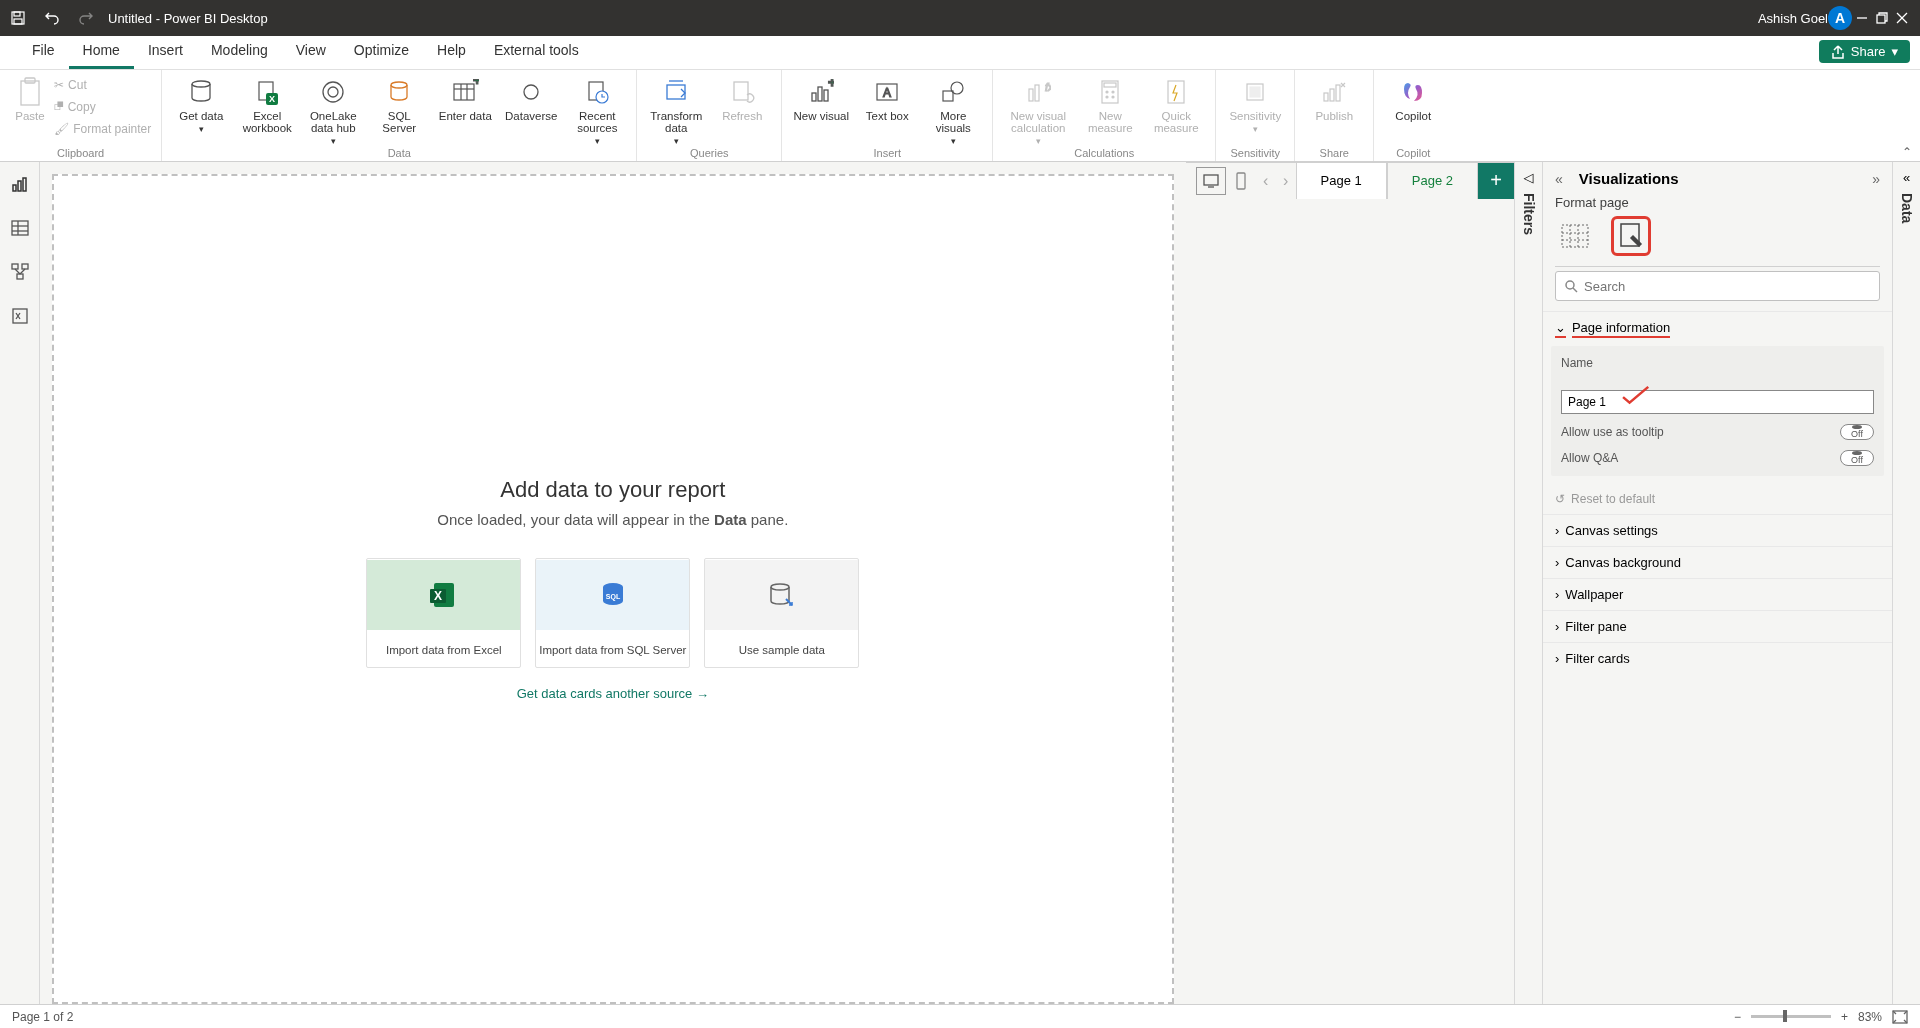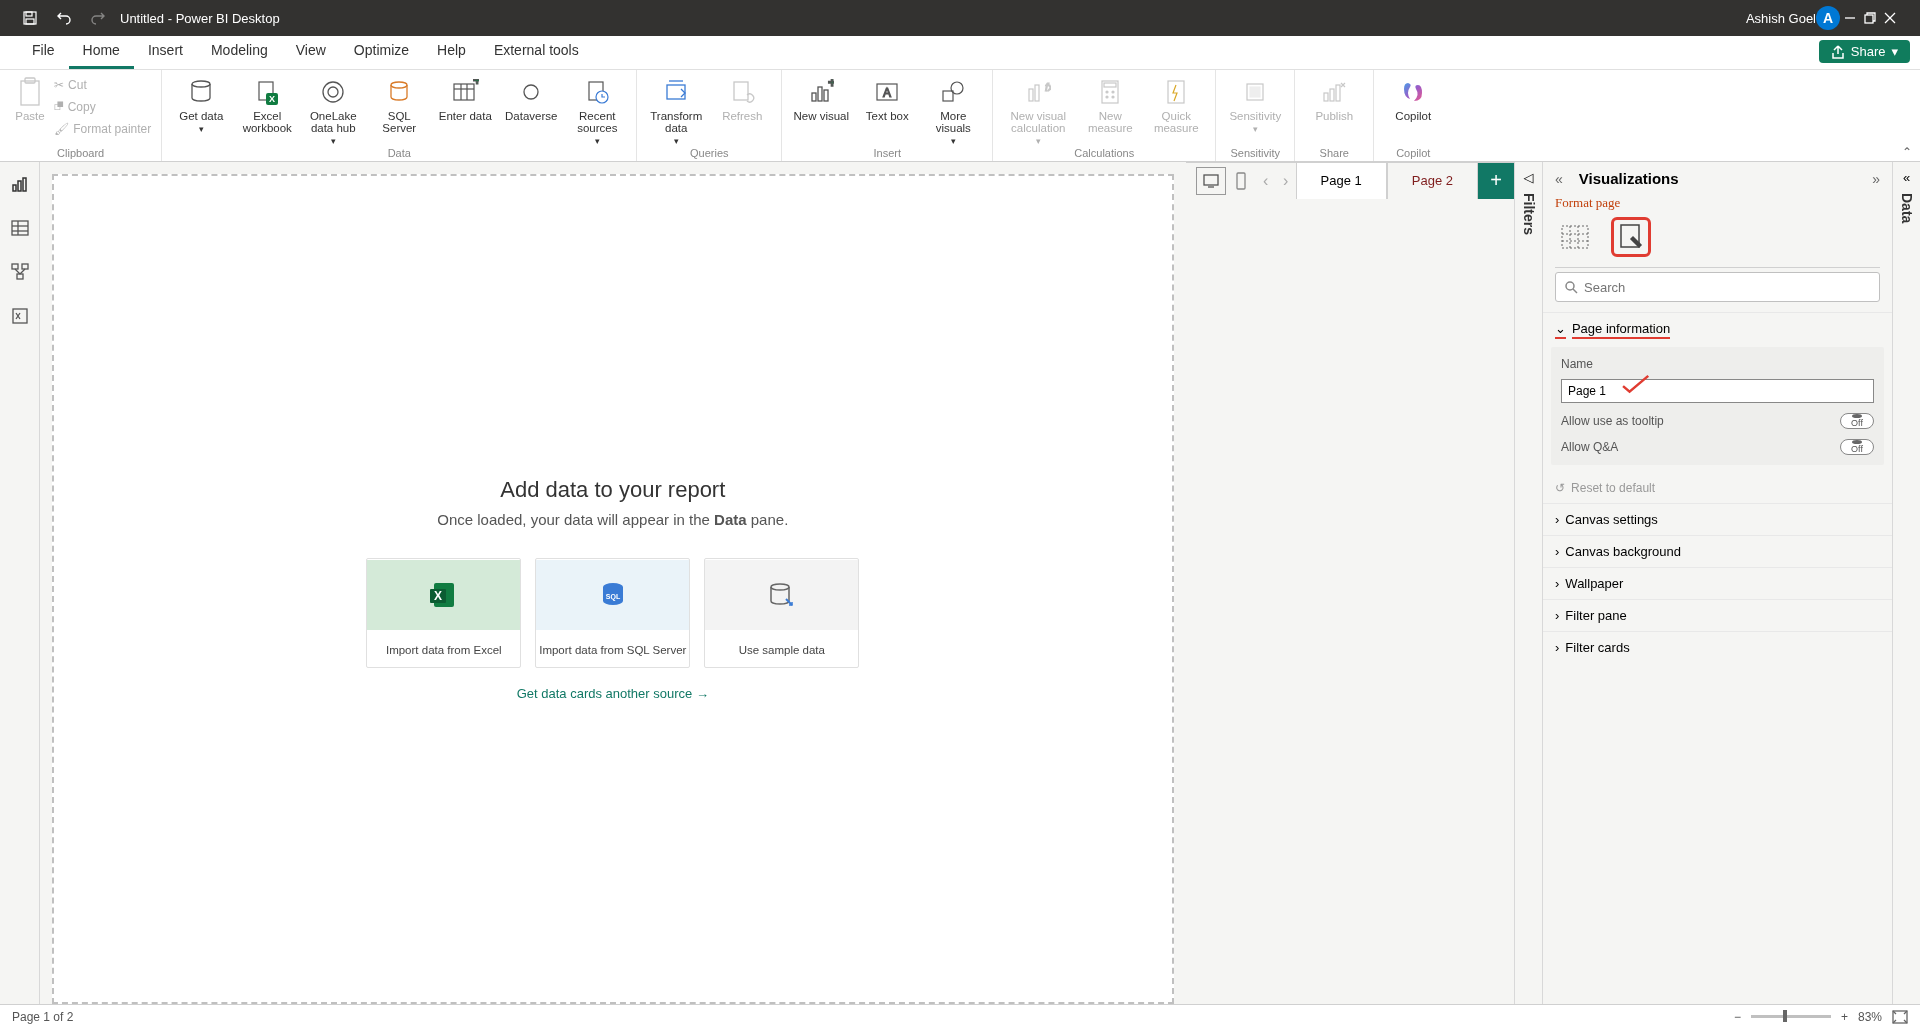--- a/index.html
+++ b/index.html
@@ -1,19 +1,19 @@
 <!DOCTYPE html>
 <html><head>
   <meta charset="utf-8">
   <style>
     * { margin: 0; padding: 0; box-sizing: border-box; font-family: 'Segoe UI', sans-serif; }
     body { width: 1920px; height: 1028px; background: #f5f5f3; overflow: hidden; display: flex; flex-direction: column;}
     
     
-    .titlebar { background: #333230; height: 36px; display: flex; align-items: center; color: #fff; font-size: 13px; padding: 0 20px; justify-content: space-between;}
+    .titlebar { background: #333230; height: 36px; display: flex; align-items: center; color: #fff; font-size: 13px; padding: 0 8px; justify-content: space-between;}
     .titlebar-left { display: flex; align-items: center; gap: 12px; }
     .titlebar-icons { display:flex; gap:14px; align-items:center;}
     .titlebar-right { display: flex; align-items: center; }
     .avatar { width: 24px; height: 24px; border-radius: 50%; background: #0078d4; color:#fff; display:flex; align-items:center; justify-content:center; font-size:14px; font-weight:600;}
     .win-btn { width:20px; height:20px; display:flex;align-items:center;justify-content:center;}
     
     
     .menubar { background: #fff; height: 34px; display: flex; align-items:flex-end; gap: 0; padding-left: 18px; border-bottom:1px solid #e0e0e0; position:relative;}
     .menu-item { padding: 8px 14px; font-size: 14px; color: #333; cursor:pointer; border-bottom: 3px solid transparent;}
     .menu-item.active { border-bottom: 3px solid #117865; font-weight:400;}
@@ -52,41 +52,41 @@
     .data-card.sample .card-icon-zone { background:#f3f3f3;}
     .data-card .card-label { padding-bottom:10px;}
     .another-source { color:#117865; font-size:13px; margin-top:18px; display:inline-block;}
     
     
     .page-tabs { height:36px; border-top:1px solid #d0d0d0; background:#f5f5f3; display:flex; align-items:center; padding-left:10px; gap:0;}
     .device-btn { width:30px; height:28px; display:flex;align-items:center;justify-content:center; color:#666;}
     .device-btn.active { border:1px solid #999;}
     .nav-arrow { width:20px; color:#aaa; text-align:center;}
     .page-tab { padding:0 24px; height:36px; display:flex;align-items:center; font-size:13px; border-right:1px solid #d0d0d0; border-left:1px solid #d0d0d0; background:#fff;}
-    .page-tab.inactive { background:#f5f5f3; color:#7f1d1d;}
+    .page-tab.inactive { background:#f5f5f3; color:#15803d;}
     .add-page { width:36px; height:36px; background:#117865; color:#fff; display:flex;align-items:center;justify-content:center; font-size:20px;}
     
     
     .right-area { display:flex;}
     .filters-pane { width:28px; border-left:1px solid #d8d8d8; background:#f5f5f3; display:flex; flex-direction:column; align-items:center; padding-top:8px;}
     .vert-text { writing-mode:vertical-rl; font-size:14px; font-weight:600; color:#333; margin-top:8px;}
     
     .viz-pane { width:350px; border-left:1px solid #d8d8d8; background:#f5f5f3; display:flex; flex-direction:column;}
     .pane-header { display:flex; justify-content:space-between; align-items:center; padding:8px 12px; font-size:15px; font-weight:600;}
-    .pane-sub { font-size:13px; padding:0 12px 6px 12px; color:#c2410c;font-family:Liberation Serif, serif;}
+    .pane-sub { font-size:13px; padding:0 12px 6px 12px; color:#404040;}
     .format-icons { display:flex; gap:16px; padding:0 12px 10px 12px; align-items:center;}
     .format-icon-box { width:40px;height:40px; display:flex;align-items:center;justify-content:center;}
     .format-icon-box.highlighted { border:3px solid #e03c31; border-radius:6px;}
     .search-box { margin:4px 12px 10px 12px; border:1px solid #c0c0c0; border-radius:3px; height:30px; display:flex; align-items:center; padding:0 8px; background:#fff; gap:6px; font-size:13px; color:#888;}
     .search-box input { border:none; outline:none; flex:1; font-size:13px;}
     
     .section-header { padding:8px 12px; font-size:13px; display:flex; align-items:center; gap:6px; cursor:pointer; border-top:1px solid #e8e8e8;}
     .section-header.underlined span { border-bottom:2px solid #e03c31; padding-bottom:1px;}
     .section-body { background:#eeeeec; margin:0 8px 8px 8px; padding:10px 10px; border-radius:2px;}
-    .field-label { font-size:12px; color:#555; margin-bottom:8px;}
+    .field-label { font-size:12px; color:#555; margin-bottom:20px;}
     .name-input { width:100%; border:1px solid #888; padding:4px 6px; font-size:12px; background:#fff; position:relative;}
     .checkmark-annot { position:absolute; color:#e03c31; font-size:20px; font-weight:bold; transform:rotate(-5deg);}
     .toggle-row { display:flex; justify-content:space-between; align-items:center; font-size:12px; color:#555; margin-top:10px;}
     .toggle { width:34px; height:16px; border:1px solid #888; border-radius:8px; display:flex; align-items:center; font-size:9px; padding:0 3px; justify-content:space-between; background:#fff;flex-direction:column;}
     .toggle .knob { width:10px;height:10px; border-radius:50%; background:#666;}
     .reset-row { font-size:12px; color:#999; padding:8px 12px; display:flex; gap:6px; align-items:center;}
     
     .data-pane { width:28px; border-left:1px solid #d8d8d8; background:#f5f5f3; display:flex; flex-direction:column; align-items:center; padding-top:8px;}
     
     

